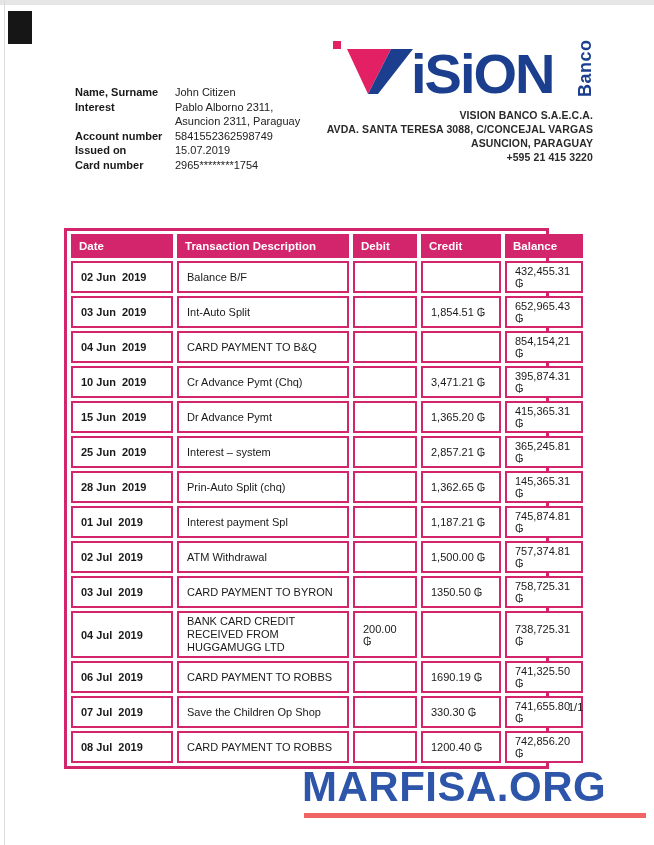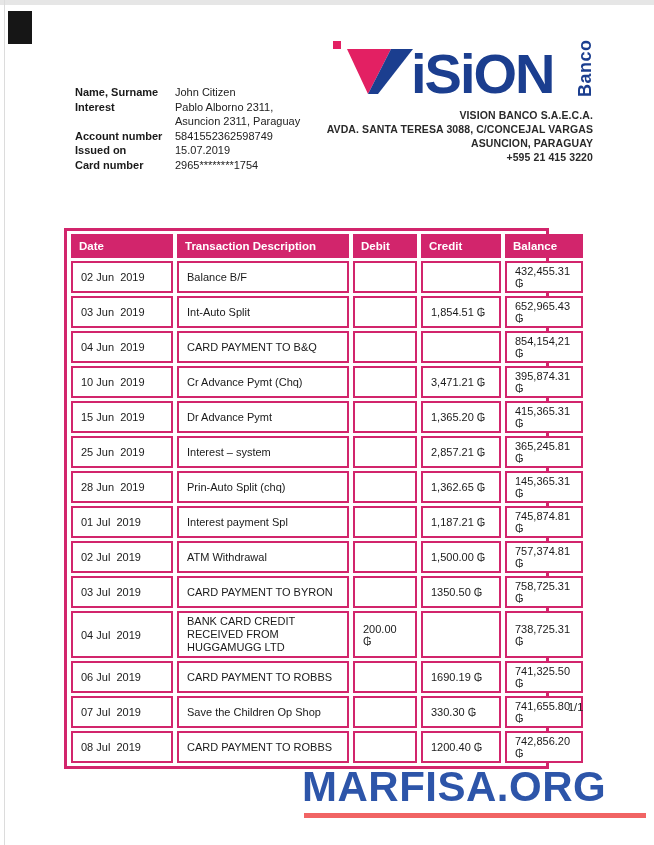--- a/index.html
+++ b/index.html
@@ -48,21 +48,21 @@
   table.stmt { width: 100%; border-collapse: separate; border-spacing: 4px 3px; table-layout: fixed; }
   table.stmt th {
     background: #d2256c; color: #fff; font-size: 11.5px; font-weight: bold;
     text-align: left; padding: 5px 8px; height: 24px; vertical-align: middle;
   }
   table.stmt td {
     border: 2px solid #d2256c; background: #fff;
     font-size: 11px; padding: 2px 8px; height: 28px; vertical-align: middle;
     overflow: hidden; color: #1a1a1a;
   }
-  td.c-date { font-weight: normal; white-space: pre; padding-left: 12px; }
+  td.c-date { font-weight: bold; white-space: pre; padding-left: 12px; }
   td.c-desc { line-height: 13px; }
   .col-date { width: 102px; } .col-desc { width: 172px; } .col-debit { width: 64px; }
   .col-credit { width: 80px; } .col-balance { width: 78px; }
 
   
   .page-number { position: absolute; left: 559px; top: 701px; font-size: 11px; color: #222; margin-left: 9px; }
   .watermark { position: absolute; left: 302px; top: 764px; width: 346px; }
   .watermark-text {
     font-size: 42px; font-weight: bold; color: #2d55a9; letter-spacing: 0.5px;
     line-height: 46px; white-space: nowrap;

